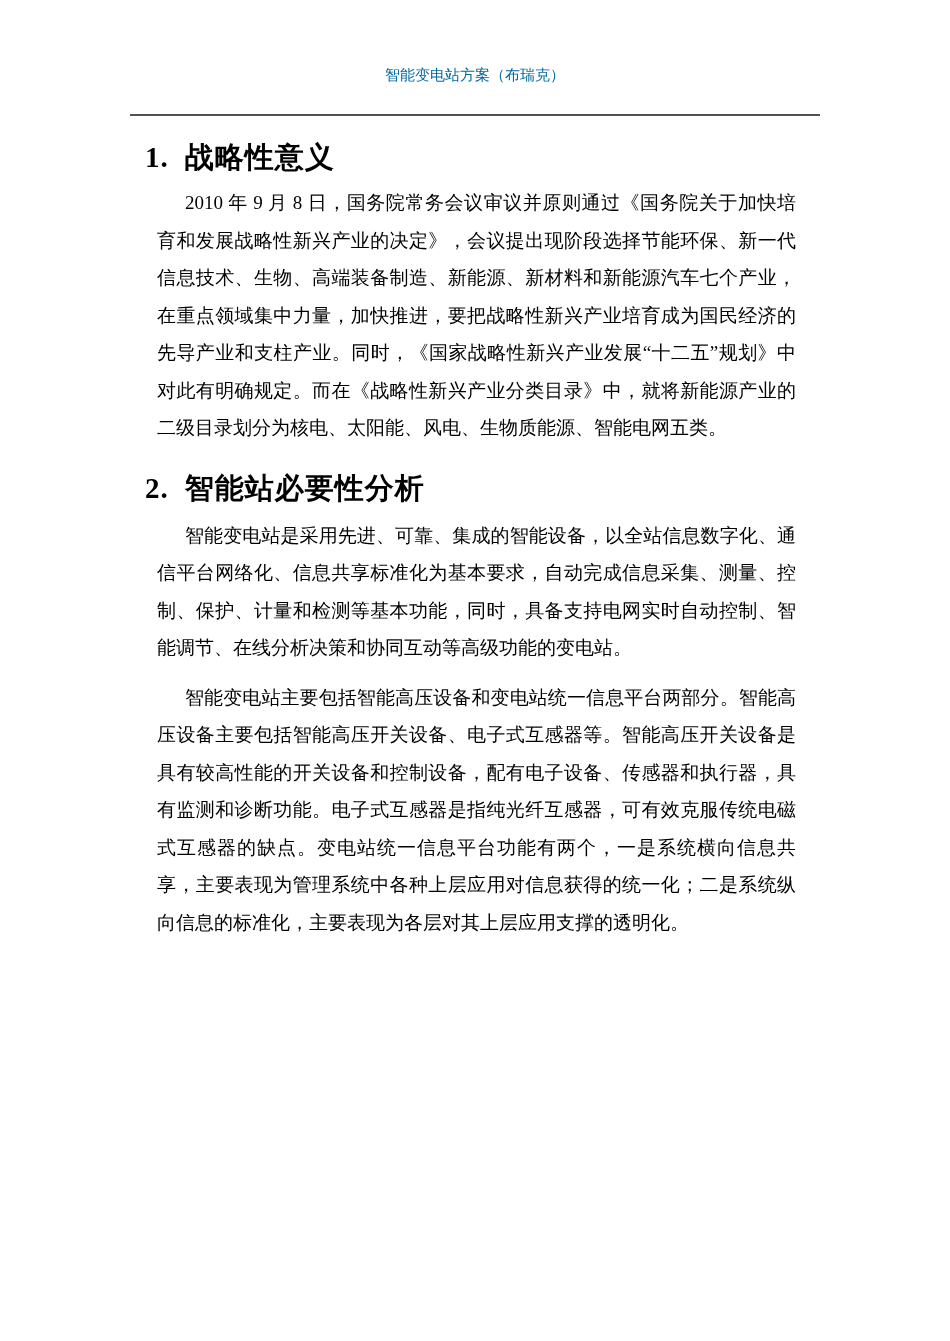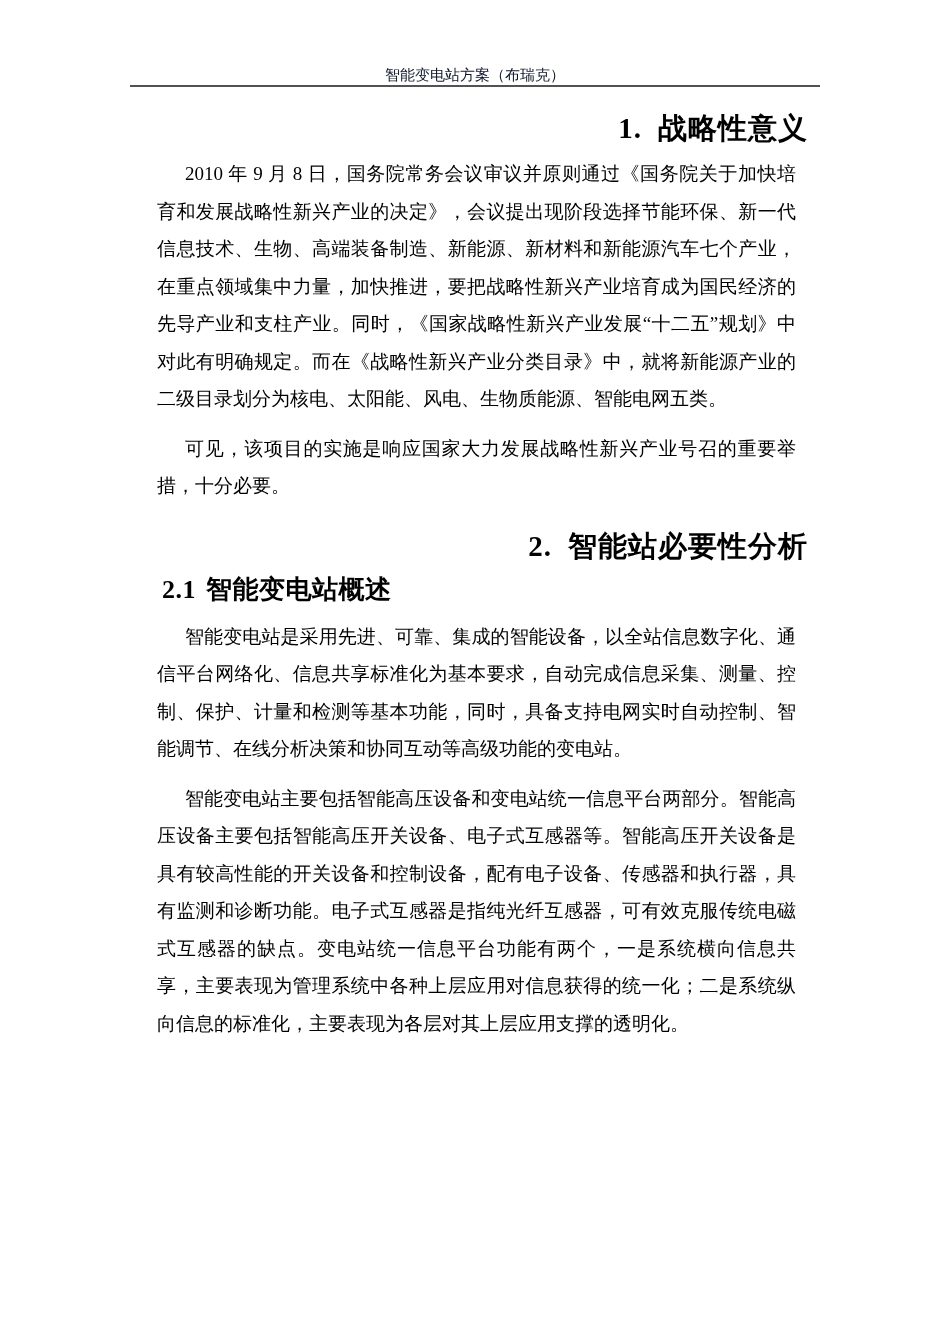--- a/index.html
+++ b/index.html
@@ -15,29 +15,29 @@
     box-sizing: border-box;
     padding: 66px 142px 0 145px;
     overflow: hidden;
     font-family: "Liberation Serif", "DejaVu Serif", serif;
     color: #000000;
   }
   .doc-header {
     text-align: center;
     font-size: 15px;
     line-height: 1.25;
-    color: #0f172a;
-    padding-bottom: 0;
+    color: #0369a1;
+    padding-bottom: 29px;
     border-bottom: 2px solid #525252;
     margin: 0 -12px 0 -15px;
   }
   h1 {
     font-size: 29px;
     font-weight: 700;
-    text-align: right;
+    text-align: left;
     line-height: 1.15;
     margin: 25px 0 10px 0;
     letter-spacing: 1px;
   }
   h1.section-2 {
     margin-bottom: 12px;
   }
   h1 .h-num {
     margin-right: 16px;
   }
@@ -74,29 +74,25 @@
   </header>
 
   <main>
 
     <h1>
       <span class="h-num">1.</span><span class="h-text">战略性意义</span>
     </h1>
 
     <p class="body-para first-after-h1">2010 年 9 月 8 日，国务院常务会议审议并原则通过《国务院关于加快培育和发展战略性新兴产业的决定》，会议提出现阶段选择节能环保、新一代信息技术、生物、高端装备制造、新能源、新材料和新能源汽车七个产业，在重点领域集中力量，加快推进，要把战略性新兴产业培育成为国民经济的先导产业和支柱产业。同时，《国家战略性新兴产业发展“十二五”规划》中对此有明确规定。而在《战略性新兴产业分类目录》中，就将新能源产业的二级目录划分为核电、太阳能、风电、生物质能源、智能电网五类。</p>
 
-    <p class="body-para">可见，该项目的实施是响应国家大力发展战略性新兴产业号召的重要举措，十分必要。</p>
 
     <h1 class="section-2">
       <span class="h-num">2.</span><span class="h-text">智能站必要性分析</span>
     </h1>
 
-    <h2>
-      <span class="h-num">2.1</span><span class="h-text">智能变电站概述</span>
-    </h2>
 
 
     <p class="body-para">智能变电站是采用先进、可靠、集成的智能设备，以全站信息数字化、通信平台网络化、信息共享标准化为基本要求，自动完成信息采集、测量、控制、保护、计量和检测等基本功能，同时，具备支持电网实时自动控制、智能调节、在线分析决策和协同互动等高级功能的变电站。</p>
 
     <p class="body-para">智能变电站主要包括智能高压设备和变电站统一信息平台两部分。智能高压设备主要包括智能高压开关设备、电子式互感器等。智能高压开关设备是具有较高性能的开关设备和控制设备，配有电子设备、传感器和执行器，具有监测和诊断功能。电子式互感器是指纯光纤互感器，可有效克服传统电磁式互感器的缺点。变电站统一信息平台功能有两个，一是系统横向信息共享，主要表现为管理系统中各种上层应用对信息获得的统一化；二是系统纵向信息的标准化，主要表现为各层对其上层应用支撑的透明化。</p>
 
   </main>
 
 </div>
 

